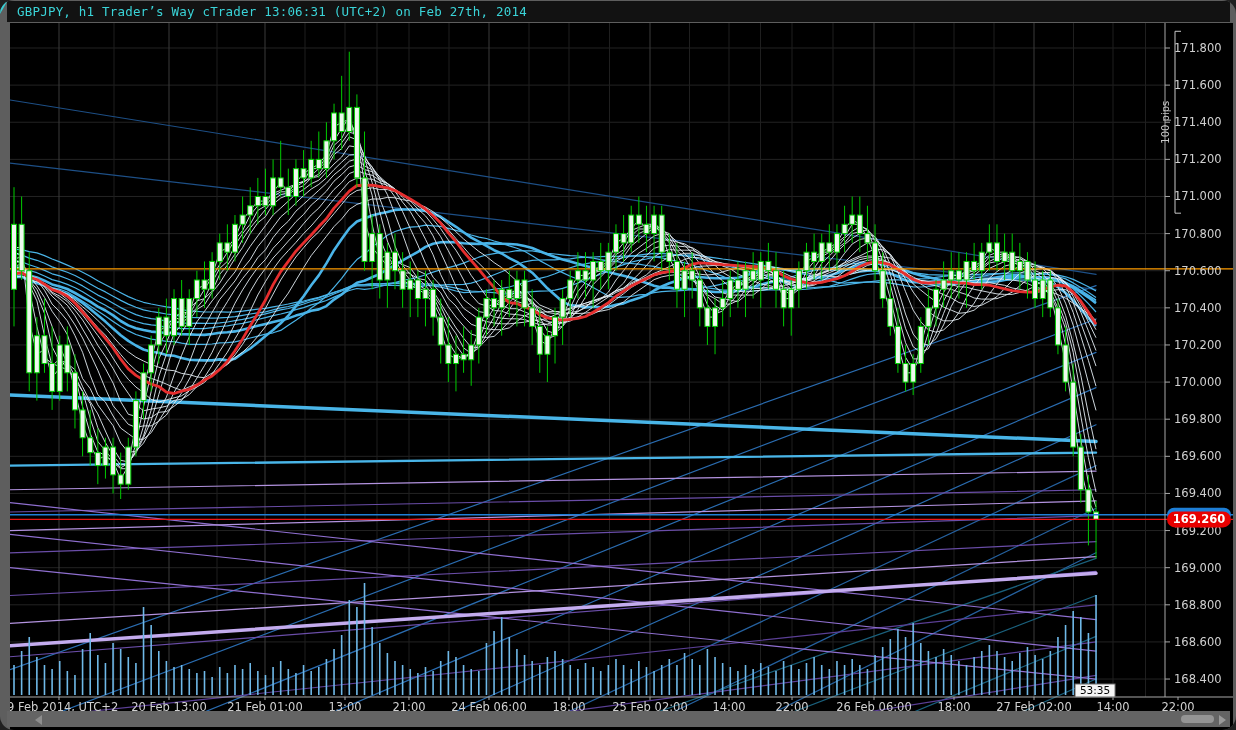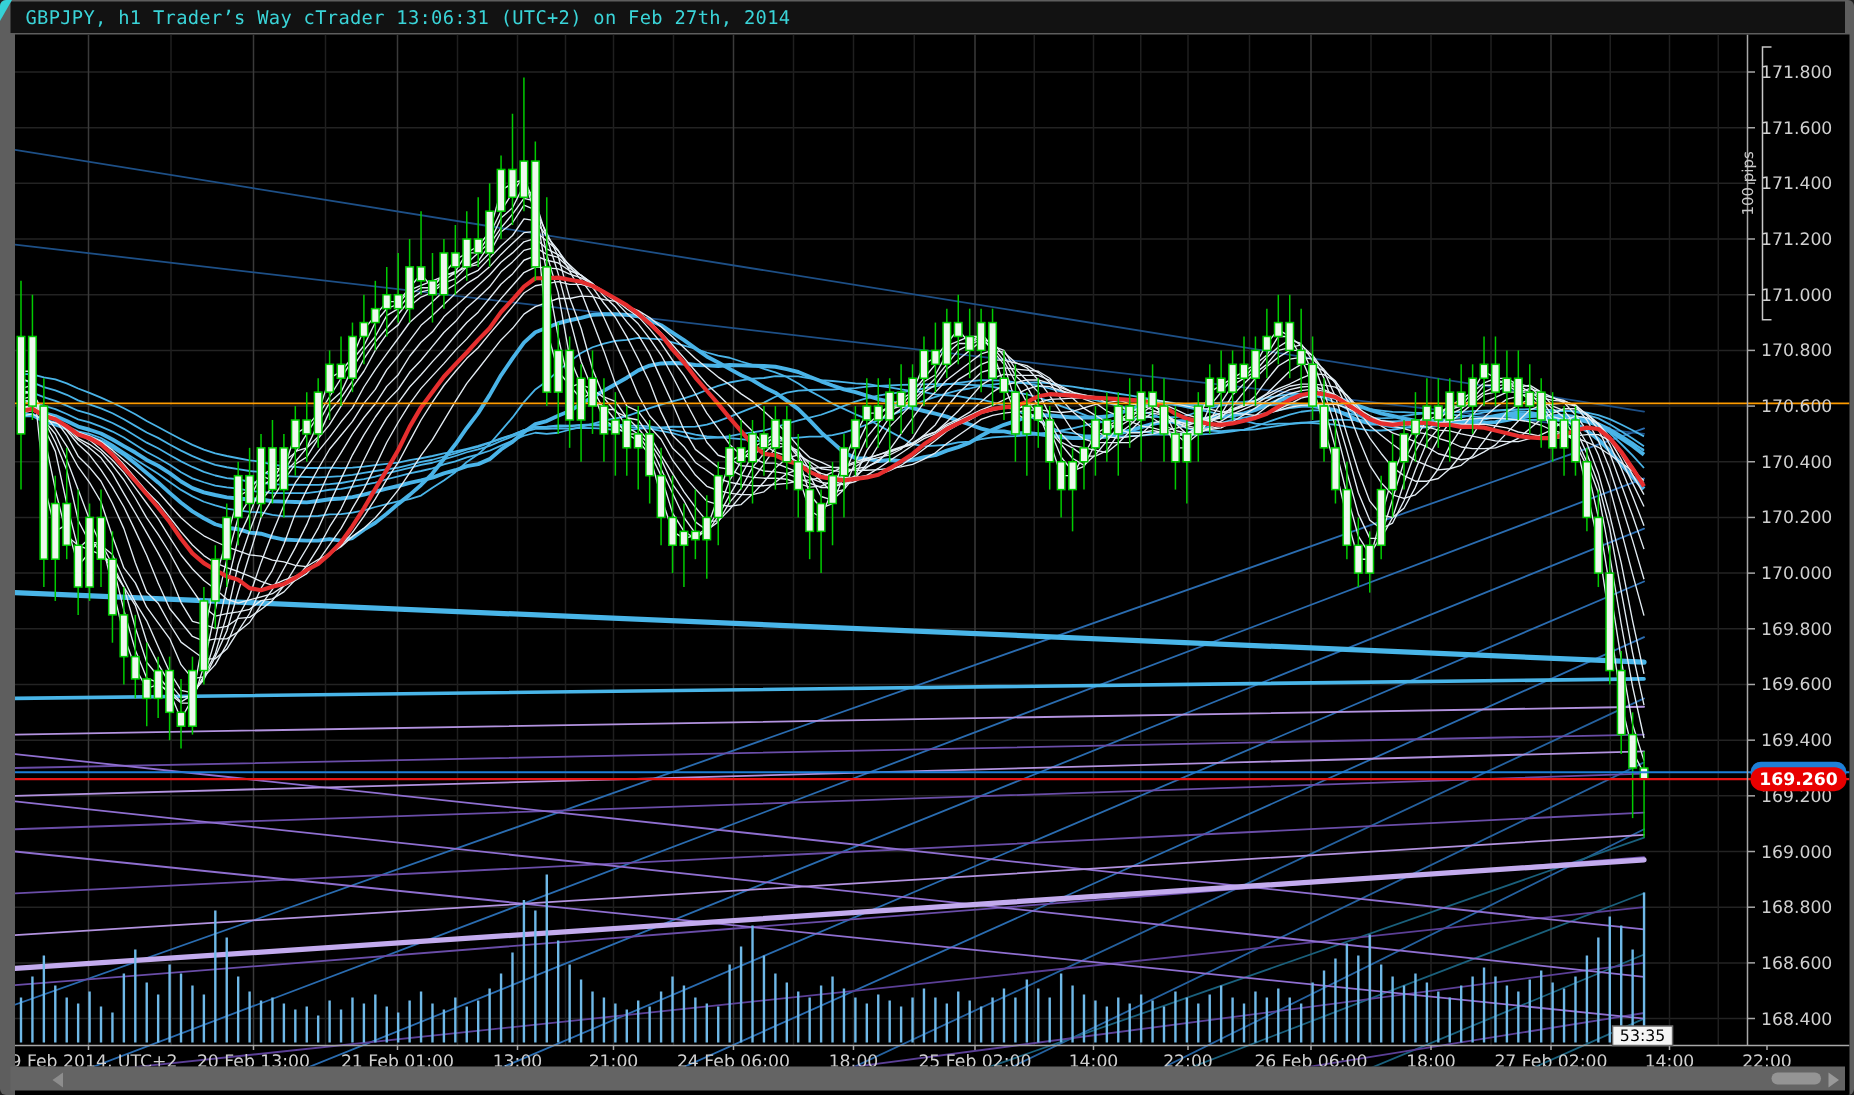--- a/index.html
+++ b/index.html
@@ -1,16 +1,16 @@
 <!DOCTYPE html>
 <html><head>
 <meta charset="utf-8">
 <style>
   html,body{margin:0;padding:0;background:#202020;}
-  .window{position:relative;width:1236px;height:730px;background:#5e5e5e;border-radius:4px;overflow:hidden;
+  .window{position:relative;width:1236px;height:730px;background:#5e5e5e;border-radius:14px;overflow:hidden;
           font-family:"DejaVu Sans",sans-serif;}
   .corner-tri{position:absolute;left:0;top:0;width:0;height:0;border-left:8px solid #35d1d6;border-bottom:14px solid transparent;z-index:9;}
   .titlebar{position:absolute;left:7px;top:1px;right:6px;height:21px;background:#121212;display:flex;align-items:center;}
   .title{color:#3ad4d8;font-family:"DejaVu Sans Mono",monospace;font-size:12.5px;padding-left:10px;white-space:nowrap;letter-spacing:.2px;}
   .chart-region{position:absolute;left:10px;top:23px;width:1223px;height:710px;background:#000;}
   .chart-region svg{display:block;}
   .scrollbar{position:absolute;left:7px;right:6px;bottom:3px;height:16px;background:#646464;}
   .sb-arrow{position:absolute;top:4px;width:0;height:0;}
   .sb-left{left:28px;border-top:5px solid transparent;border-bottom:5px solid transparent;border-right:7px solid #8d8d8d;}
   .sb-right{right:4px;border-top:5px solid transparent;border-bottom:5px solid transparent;border-left:7px solid #999;}

